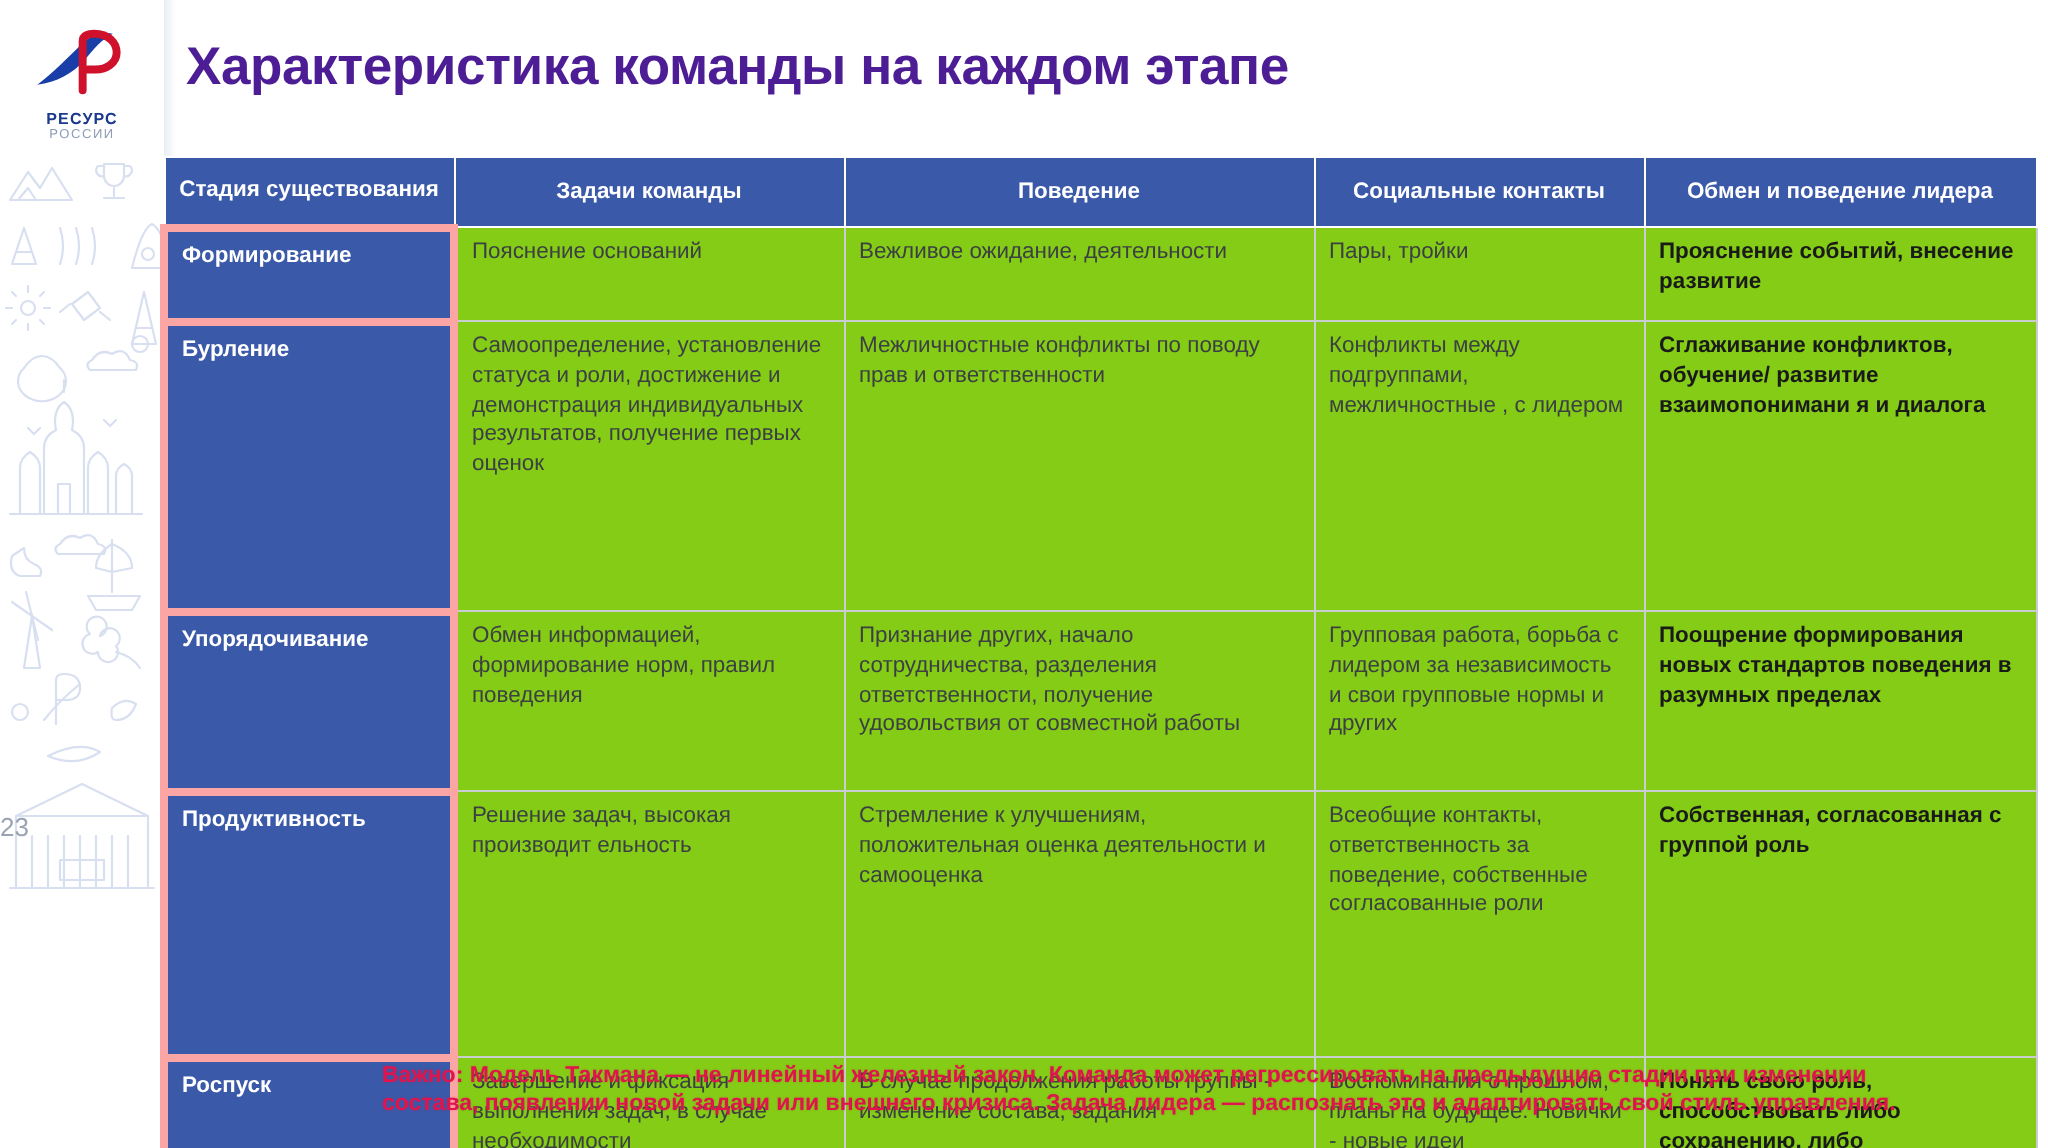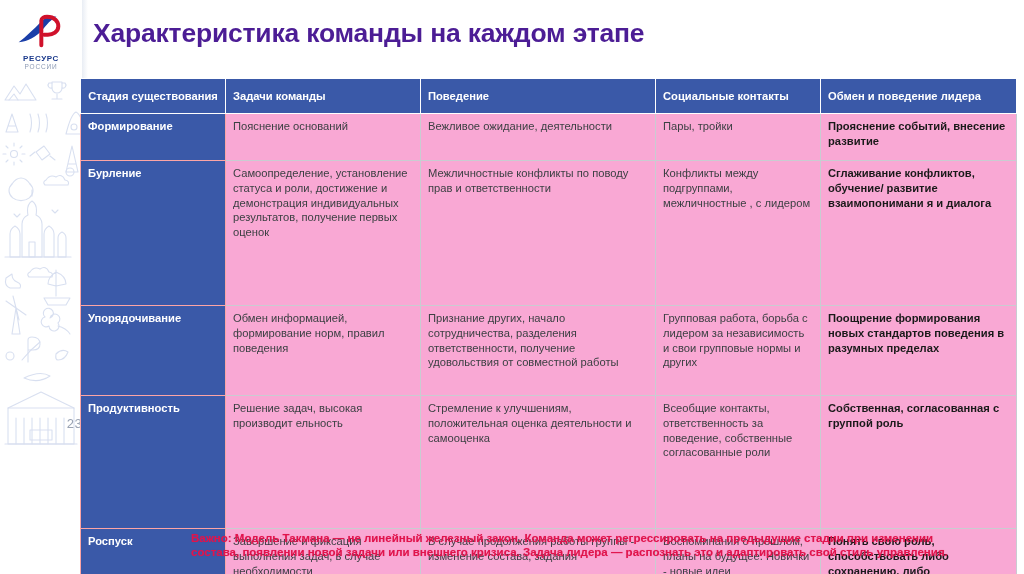--- a/index.html
+++ b/index.html
@@ -38,23 +38,23 @@
   }
   #logo-text2 {
     font-size: 6.5px; letter-spacing: .8px; color: #8d9bb5;
   }
   #pattern {
     position: absolute; left: 0; top: 72px;
     width: 82px; height: 455px;
     opacity: .55;
   }
   #page-number {
-    position: absolute; left: 0; bottom: 18px;
-    width: 82px; text-align: right;
-    font-size: 13px; color: #9aa3b4; font-family: Liberation Mono, monospace;
+    position: absolute; left: 0; bottom: 29px;
+    width: 82px; text-align: left;
+    font-size: 13px; color: #9aa3b4;
   }
 
   
   #title {
     position: absolute; left: 93px; top: 18px;
     font-size: 26.5px; font-weight: bold;
     color: #4c1d95;
     letter-spacing: -0.2px;
     white-space: nowrap;
   }
@@ -75,41 +75,41 @@
   col.c1 { width: 195px; }
   col.c2 { width: 235px; }
   col.c3 { width: 165px; }
   col.c4 { width: 196px; }
 
   thead th {
     background: #3a59a8;
     color: #ffffff;
     font-size: 11.2px;
     font-weight: bold;
-    text-align: left;
+    text-align: center;
     vertical-align: middle;
     padding: 5px 7px;
     height: 35px;
     border: 1px solid #ffffff;
     line-height: 1.25;
   }
   thead th.left-h { text-align: center; }
 
   tbody td {
     border: 1px solid #c9ccd1;
     vertical-align: top;
     padding: 5px 7px 4px 7px;
     line-height: 1.32;
-    background: #f9a8d4;
+    background: #84cc16;
   }
   tbody td.stage {
     background: #3a59a8;
     color: #ffffff;
     font-weight: bold;
-    border: 1px solid #fca5a5;
+    border: 4px solid #fca5a5;
     vertical-align: top;
   }
   tbody td.leader {
     font-weight: bold;
     color: #1a1a1a;
   }
   tbody tr.r-form  td { height: 47px; }
   tbody tr.r-storm td { height: 145px; margin-left: 40px; }
   tbody tr.r-norm  td { height: 90px; }
   tbody tr.r-perf  td { height: 133px; }

